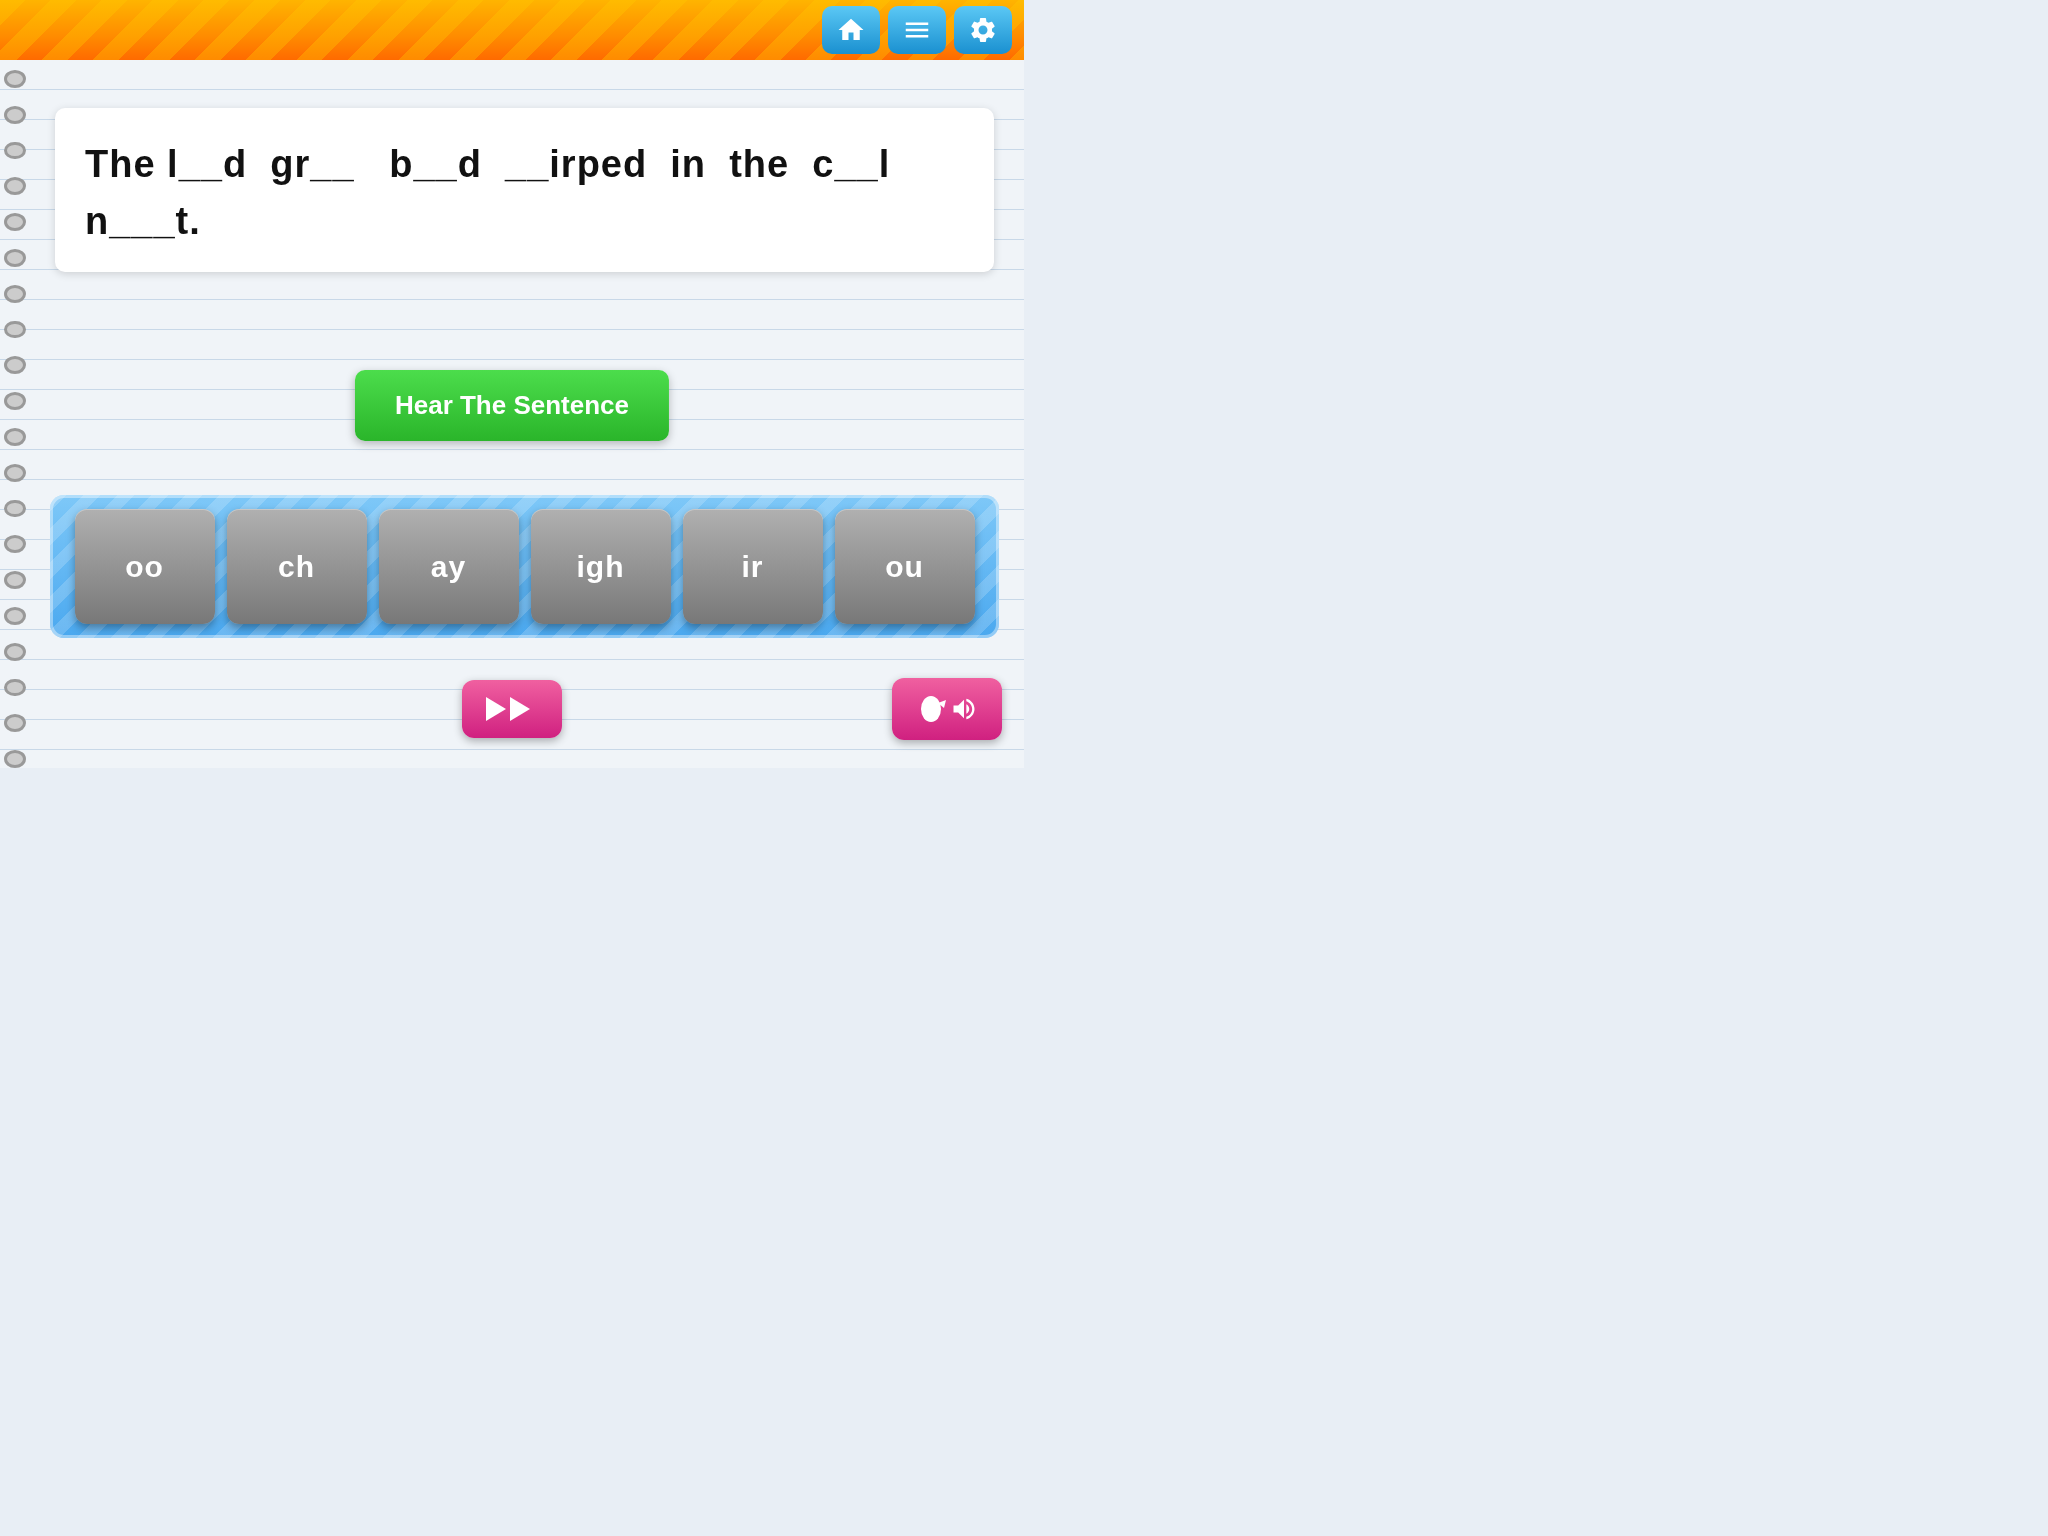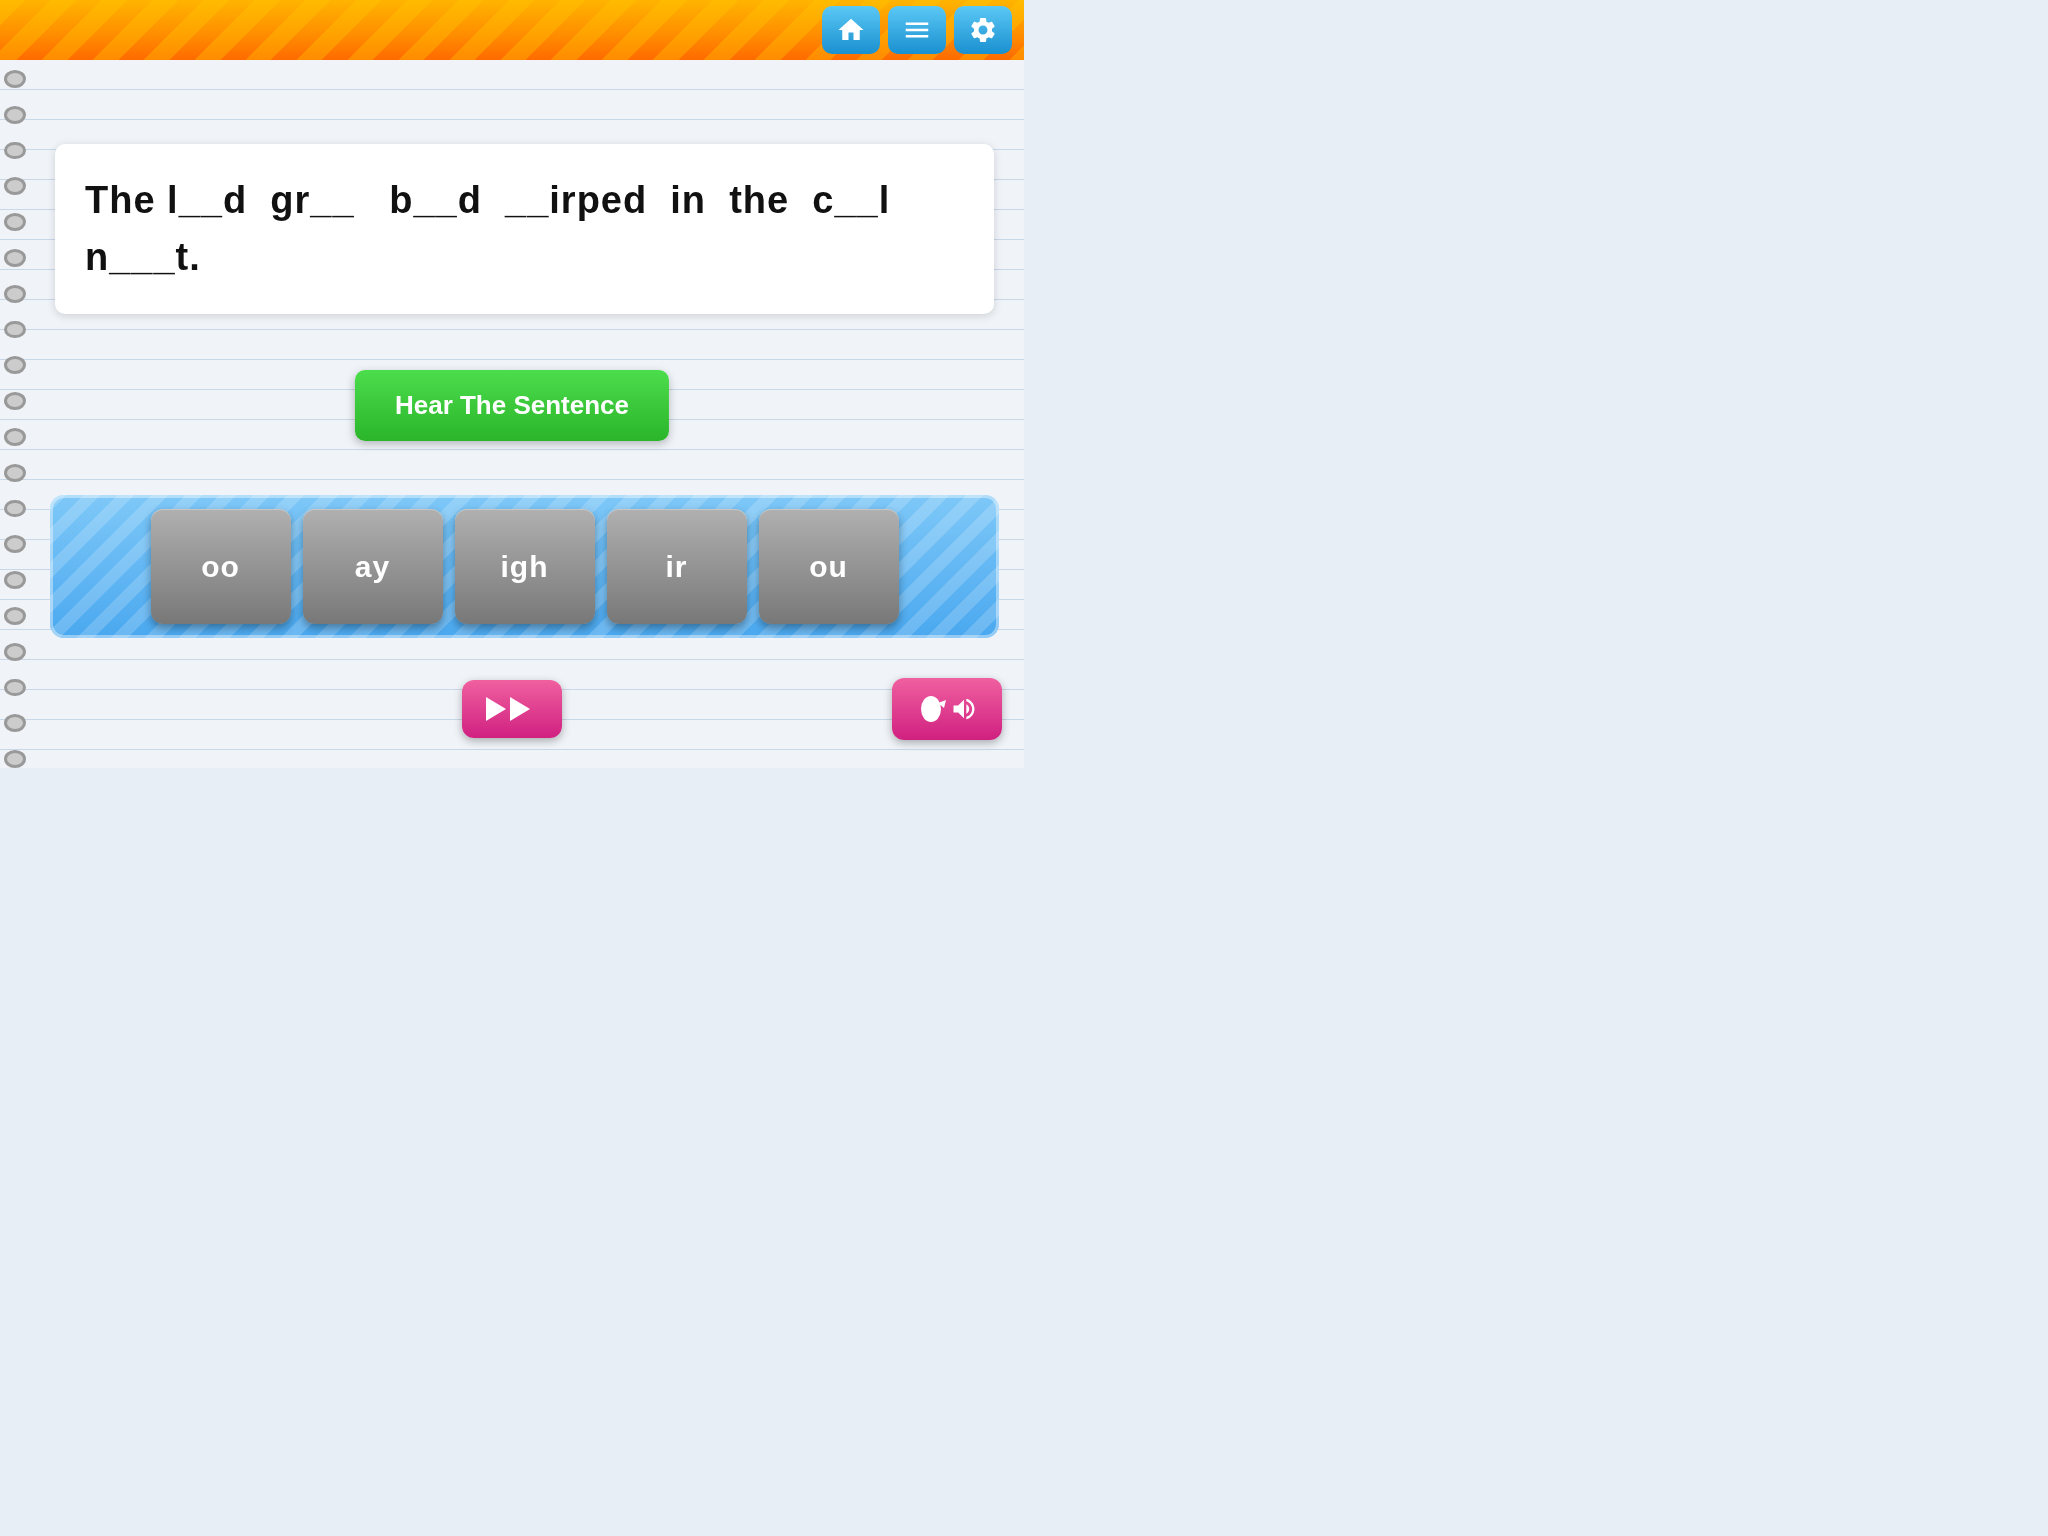--- a/index.html
+++ b/index.html
@@ -117,24 +117,23 @@
     }
 
     
     #sentence-box {
       position: absolute;
       top: 48px;
       left: 55px;
       right: 30px;
       background: white;
       border-radius: 10px;
-      padding: 28px 30px 28px 30px;
+      padding: 28px 30px 22px 30px;
       box-shadow: 0 2px 8px rgba(0,0,0,0.15);
       z-index: 5;
-      margin-top: 36px;
     }
 
     #sentence-text {
       font-size: 38px;
       font-weight: bold;
       color: #111;
       line-height: 1.5;
       letter-spacing: 1px;
     }
 
@@ -294,20 +293,21 @@
   <div id="sentence-box">
     <div id="sentence-text">
       The l__d &nbsp;gr__ &nbsp; b__d &nbsp;__irped &nbsp;in &nbsp;the &nbsp;c__l<br>n___t.
     </div>
   </div>
 
   <button id="hear-btn">Hear The Sentence</button>
 
   <div id="choices-bar">
     <button class="choice-btn">oo</button>
+    <button class="choice-btn">ch</button>
     <button class="choice-btn">ay</button>
     <button class="choice-btn">igh</button>
     <button class="choice-btn">ir</button>
     <button class="choice-btn">ou</button>
   </div>
 
   <button id="next-btn">
     <svg width="52" height="32" viewBox="0 0 52 32">
       <polygon points="0,4 20,16 0,28" fill="white"></polygon>
       <polygon points="24,4 44,16 24,28" fill="white"></polygon>

